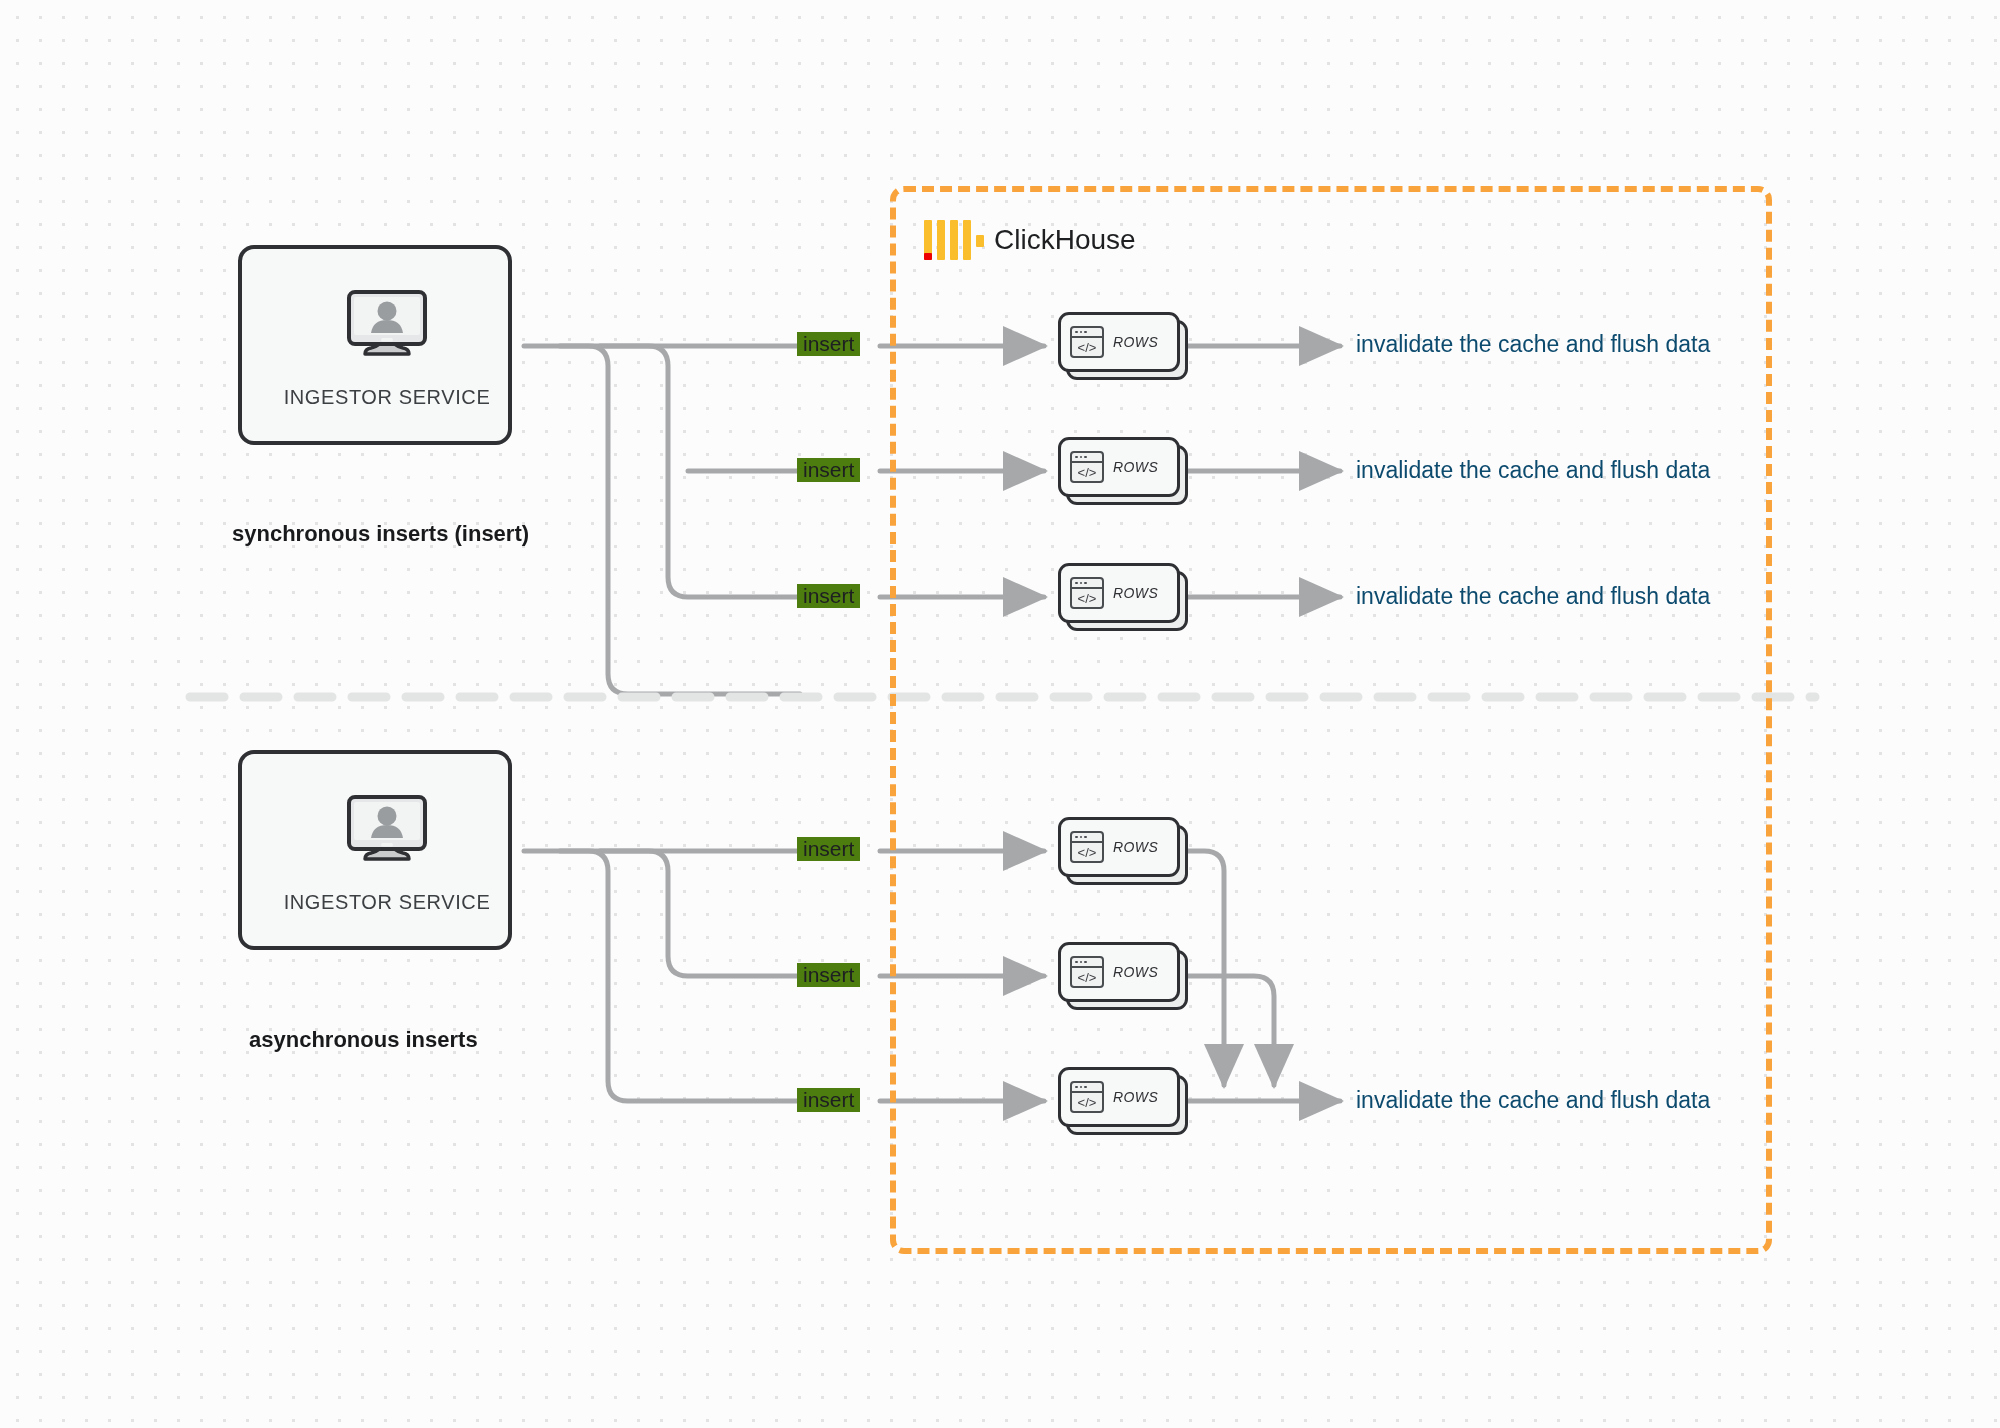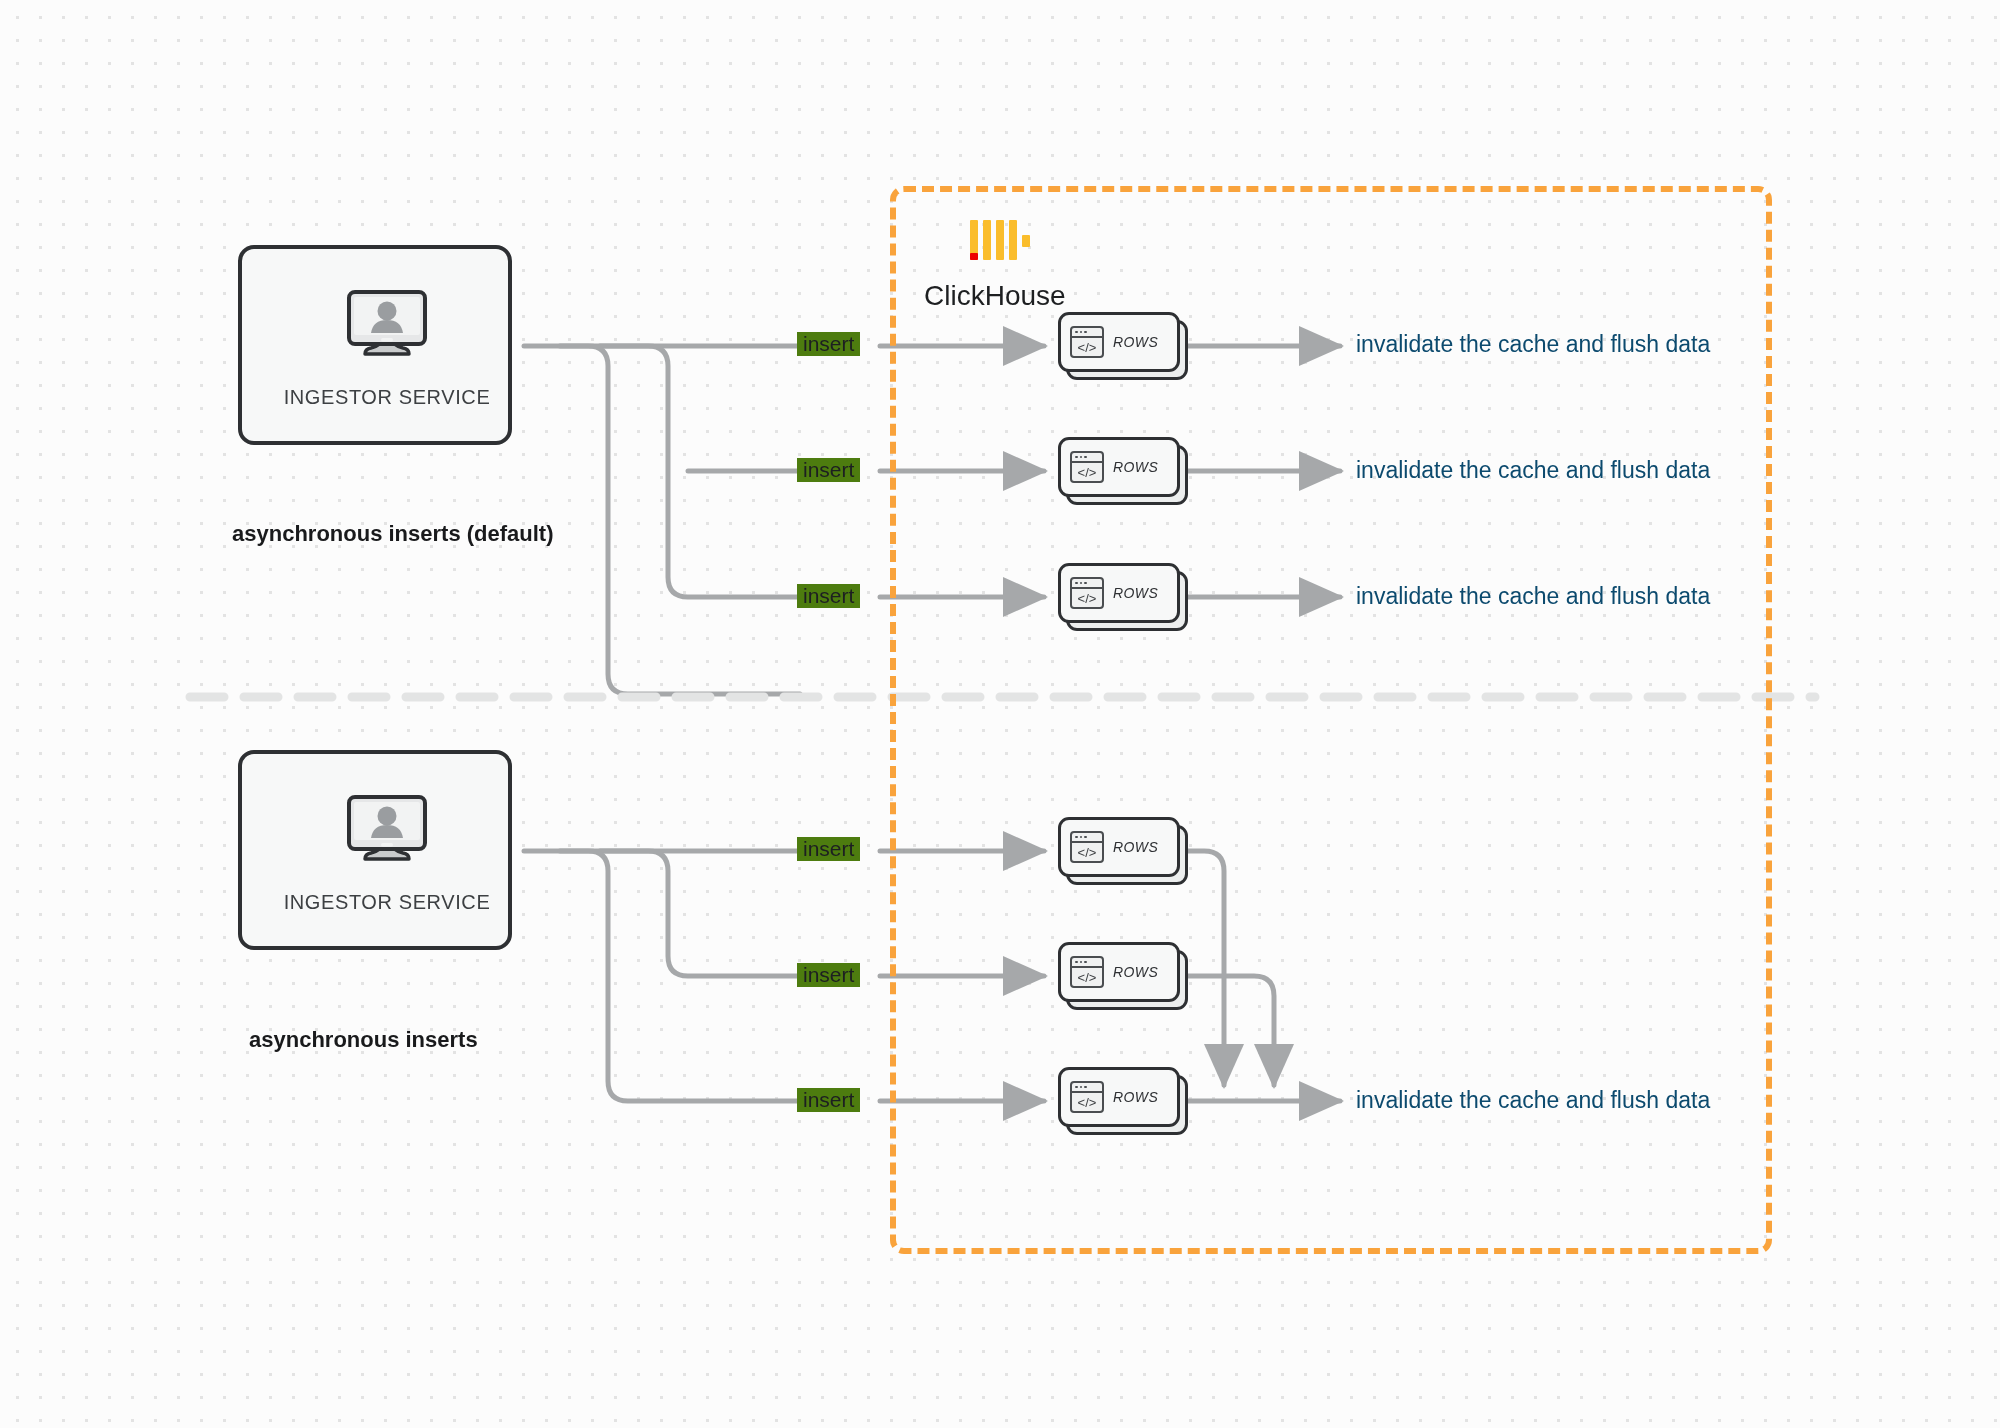--- a/index.html
+++ b/index.html
@@ -50,21 +50,21 @@
     position:absolute;
     left:890px;top:186px;
     width:882px;height:1068px;
     border:6px dashed #f9a33c;
     border-radius:14px;
     box-sizing:border-box;
   }
   .ch-header{
     position:absolute;
     left:924px;top:220px;
-    display:flex;align-items:center;gap:20px;flex-direction:column;
+    display:flex;align-items:center;gap:20px;
   }
   .ch-logo{position:relative;width:50px;height:40px;}
   .ch-logo i{position:absolute;background:#fabd2c;border-radius:1px;}
   .ch-logo .b1{left:0px;top:0;width:8px;height:40px;}
   .ch-logo .b2{left:13px;top:0;width:8px;height:40px;}
   .ch-logo .b3{left:26px;top:0;width:8px;height:40px;}
   .ch-logo .b4{left:39px;top:0;width:8px;height:40px;}
   .ch-logo .dot{left:0px;top:33px;width:8px;height:7px;background:#ed0000;}
   .ch-logo .tick{left:52px;top:15px;width:8px;height:12px;}
   .ch-title{font-size:28px;color:#1d1f21;white-space:nowrap;}
@@ -194,21 +194,21 @@
         <rect x="8" y="6" width="76" height="52" rx="6" fill="#e6e7e8" stroke="#2e3033" stroke-width="4"></rect>
         <rect x="13" y="11" width="66" height="38" rx="2" fill="#f2f3f3"></rect>
         <circle cx="46" cy="25" r="9.5" fill="#9a9da0"></circle>
         <path d="M30,47 q2,-13 16,-13 q14,0 16,13 z" fill="#9a9da0"></path>
         <rect x="40" y="52" width="12" height="3.4" rx="1.7" fill="#f2f3f3"></rect>
       </svg>
     </span>
     <span class="caption">INGESTOR SERVICE</span>
   </div>
 
-  <div class="sect-label" style="left:232px;top:521px;">asynchronous inserts (default)</div>
+  <div class="sect-label" style="left:232px;top:521px;">synchronous inserts (insert)</div>
 
   <div class="edge-label" style="left:797px;top:332px;">insert</div>
   <div class="edge-label" style="left:797px;top:458px;">insert</div>
   <div class="edge-label" style="left:797px;top:584px;">insert</div>
 
   <div class="rows-card" style="left:1058px;top:312px;">
     <div class="back"></div>
     <div class="front">
       <span class="win">
         <span class="bar">

